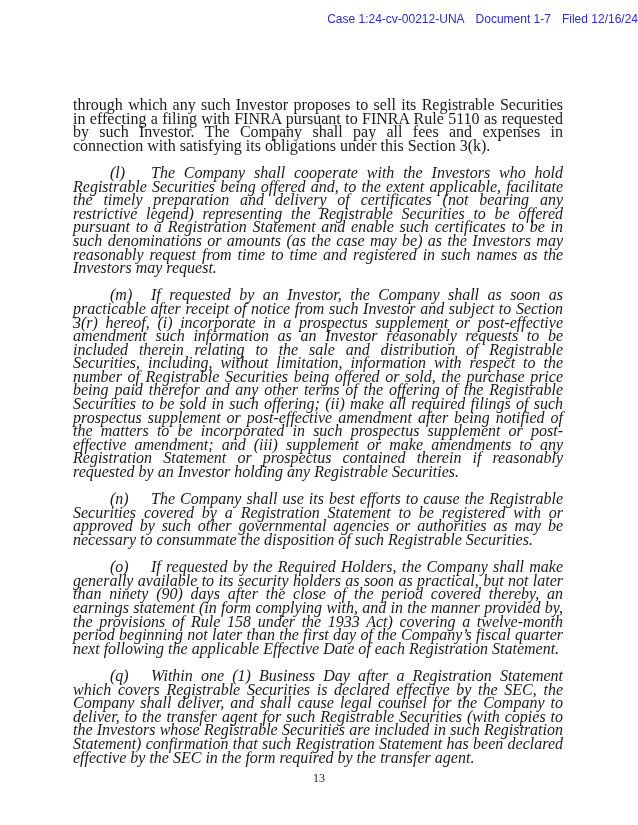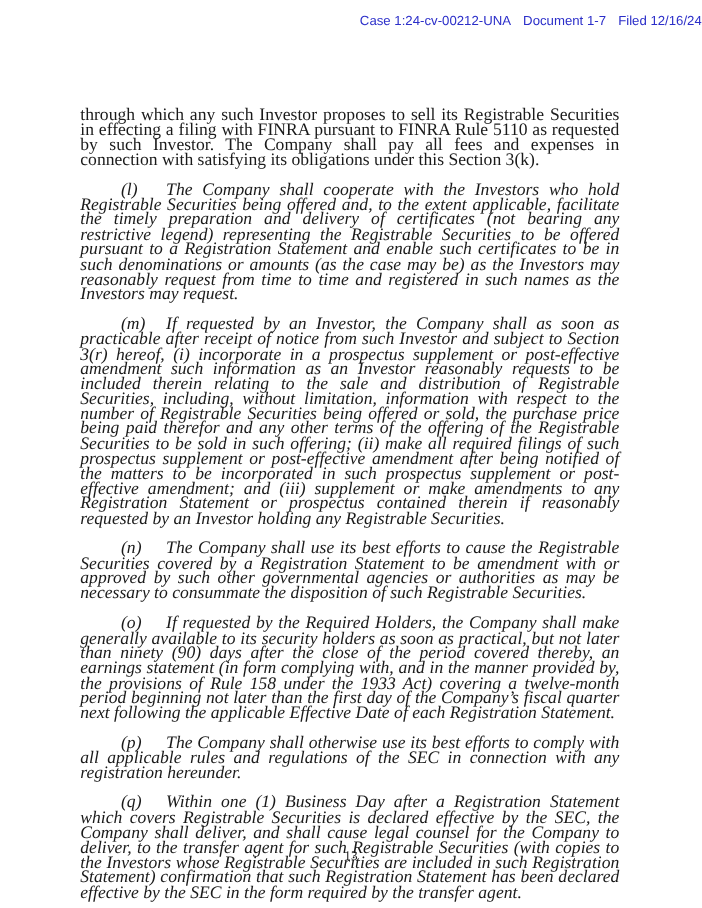--- a/index.html
+++ b/index.html
@@ -76,25 +76,24 @@
     <span>Filed 12/16/24</span>
   </div>
 
   <div class="doc-body">
     <p class="para continuation"><span>through which any such Investor proposes to sell its Registrable Securities in effecting a filing with FINRA pursuant to FINRA Rule 5110 as requested by such Investor.  The Company shall pay all fees and expenses in connection with satisfying its obligations under this Section 3(k).</span></p>
 
     <p class="para labeled"><span class="plabel">(l)</span><span>The Company shall cooperate with the Investors who hold Registrable Securities being offered and, to the extent applicable, facilitate the timely preparation and delivery of certificates (not bearing any restrictive legend) representing the Registrable Securities to be offered pursuant to a Registration Statement and enable such certificates to be in such denominations or amounts (as the case may be) as the Investors may reasonably request from time to time and registered in such names as the Investors may request.</span></p>
 
     <p class="para labeled"><span class="plabel">(m)</span><span>If requested by an Investor, the Company shall as soon as practicable after receipt of notice from such Investor and subject to Section 3(r) hereof, (i) incorporate in a prospectus supplement or post-effective amendment such information as an Investor reasonably requests to be included therein relating to the sale and distribution of Registrable Securities, including, without limitation, information with respect to the number of Registrable Securities being offered or sold, the purchase price being paid therefor and any other terms of the offering of the Registrable Securities to be sold in such offering; (ii) make all required filings of such prospectus supplement or post-effective amendment after being notified of the matters to be incorporated in such prospectus supplement or post-effective amendment; and (iii) supplement or make amendments to any Registration Statement or prospectus contained therein if reasonably requested by an Investor holding any Registrable Securities.</span></p>
 
-    <p class="para labeled"><span class="plabel">(n)</span><span>The Company shall use its best efforts to cause the Registrable Securities covered by a Registration Statement to be amendment with or approved by such other governmental agencies or authorities as may be necessary to consummate the disposition of such Registrable Securities.</span></p>
+    <p class="para labeled"><span class="plabel">(n)</span><span>The Company shall use its best efforts to cause the Registrable Securities covered by a Registration Statement to be registered with or approved by such other governmental agencies or authorities as may be necessary to consummate the disposition of such Registrable Securities.</span></p>
 
     <p class="para labeled"><span class="plabel">(o)</span><span>If requested by the Required Holders, the Company shall make generally available to its security holders as soon as practical, but not later than ninety (90) days after the close of the period covered thereby, an earnings statement (in form complying with, and in the manner provided by, the provisions of Rule 158 under the 1933 Act) covering a twelve-month period beginning not later than the first day of the Company’s fiscal quarter next following the applicable Effective Date of each Registration Statement.</span></p>
 
-    <p class="para labeled"><span class="plabel">(p)</span><span>The Company shall otherwise use its best efforts to comply with all applicable rules and regulations of the SEC in connection with any registration hereunder.</span></p>
 
     <p class="para labeled"><span class="plabel">(q)</span><span>Within one (1) Business Day after a Registration Statement which covers Registrable Securities is declared effective by the SEC, the Company shall deliver, and shall cause legal counsel for the Company to deliver, to the transfer agent for such Registrable Securities (with copies to the Investors whose Registrable Securities are included in such Registration Statement) confirmation that such Registration Statement has been declared effective by the SEC in the form required by the transfer agent.</span></p>
 
   </div>
 
   <div class="page-footer">13</div>
 
 </div>
 
 </body></html>

